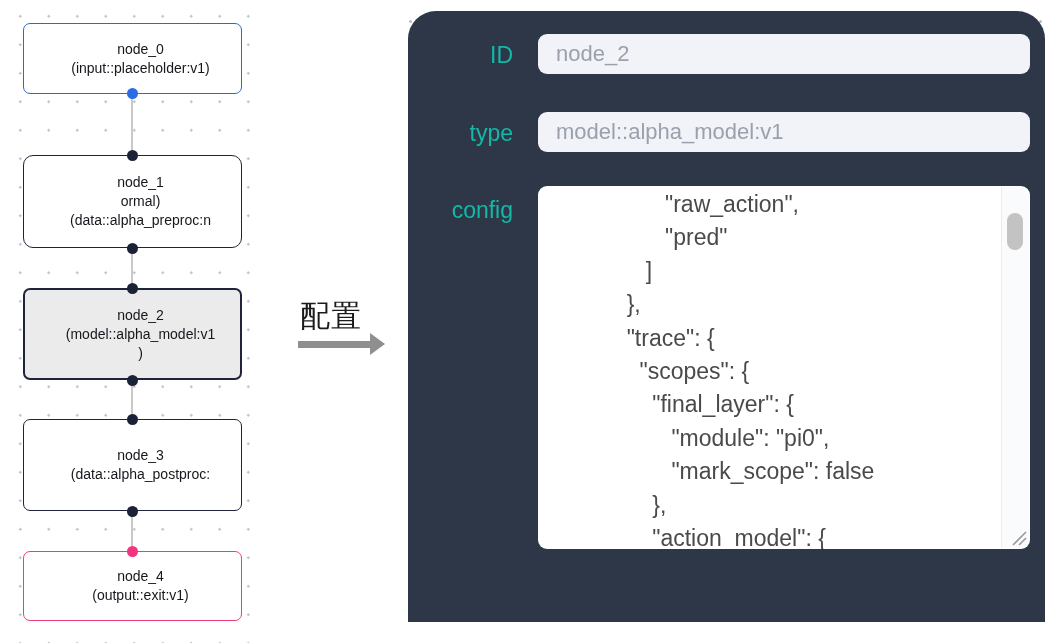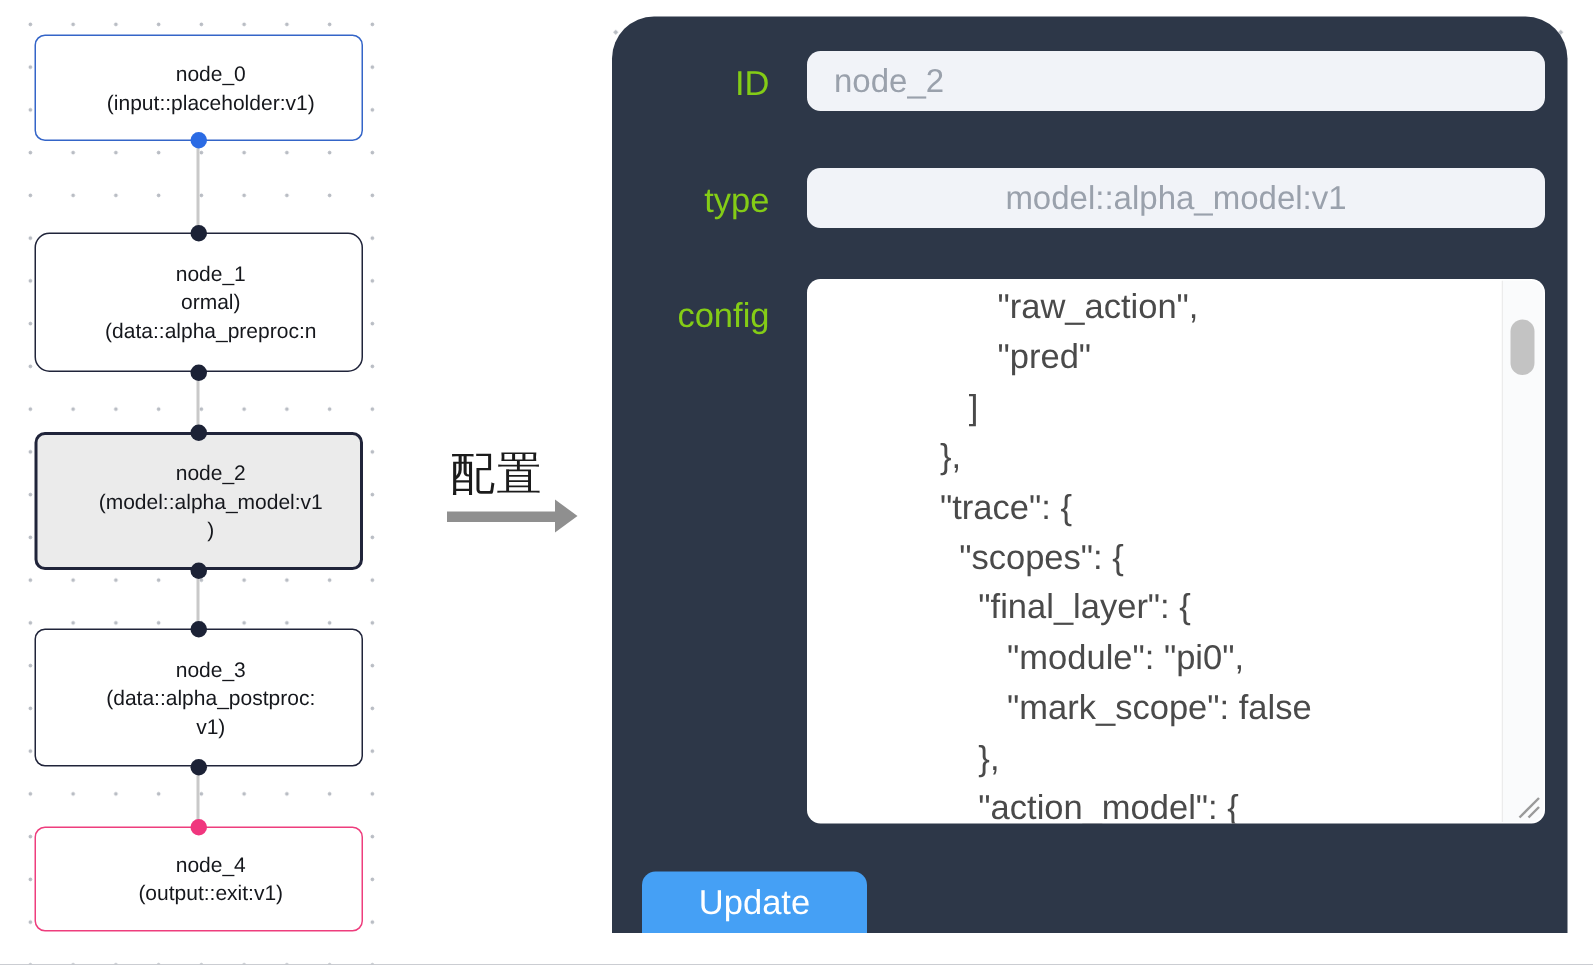--- a/index.html
+++ b/index.html
@@ -47,21 +47,21 @@
     position: absolute; left: 390px; top: 0; width: 672px; height: 643px;
     background-image: radial-gradient(circle, #b9bdc4 1.3px, transparent 1.5px);
     background-size: 35px 35px; background-position: 3px 4px;
   }
   .panel {
     position: absolute; left: 18px; top: 11px; width: 637px; height: 611px;
     background: #2d3748; border-radius: 28px 28px 0 0; overflow: hidden;
   }
   .field-label {
     position: absolute; left: 10px; width: 95px; text-align: right;
-    font-size: 23px; color: #84cc16;
+    font-size: 23px; color: #14b8a6;
   }
   .field-input {
     position: absolute; left: 130px; width: 492px; height: 40px;
     background: #f1f3f8; border: none; border-radius: 9px;
     font-family: "Liberation Sans", sans-serif; font-size: 22px; color: #9aa1ac;
     padding: 0 18px; outline: none;
   }
   .config-box {
     position: absolute; left: 130px; top: 175px; width: 492px; height: 363px;
     background: #ffffff; border-radius: 9px; overflow: hidden;
@@ -110,21 +110,20 @@
 
   <div class="node node-selected" style="top:288px;height:92px;">
     <div class="nline">node_2</div>
     <div class="nline">(model::alpha_model:v1</div>
     <div class="nline">)</div>
   </div>
 
   <div class="node" style="top:419px;height:92px;">
     <div class="nline">node_3</div>
     <div class="nline">(data::alpha_postproc:</div>
-    <div class="nline">v1)</div>
   </div>
 
   <div class="node node-output" style="top:551px;height:70px;">
     <div class="nline">node_4</div>
     <div class="nline">(output::exit:v1)</div>
   </div>
 
   <div class="port port-blue" style="top:88px;"></div>
   <div class="port" style="top:149.5px;"></div>
   <div class="port" style="top:242.5px;"></div>
@@ -141,21 +140,21 @@
   <div class="arrow-head"></div>
 </div>
 
 <div class="canvas-right">
   <div class="panel">
 
     <div class="field-label" style="top:31px;">ID</div>
     <input class="field-input" style="top: 23px;" value="node_2">
 
     <div class="field-label" style="top:109px;">type</div>
-    <input class="field-input" style="top: 101px; text-align: center;" value="model::alpha_model:v1">
+    <input class="field-input" style="top: 101px;" value="model::alpha_model:v1">
 
     <div class="field-label" style="top:186px;">config</div>
 
     <div class="config-box">
       <div class="config-lines">
         <div class="cline">                  "raw_action",</div>
         <div class="cline">                  "pred"</div>
         <div class="cline">               ]</div>
         <div class="cline">            },</div>
         <div class="cline">            "trace": {</div>
@@ -168,15 +167,14 @@
       </div>
       <div class="scroll-track">
         <div class="scroll-thumb"></div>
       </div>
       <svg class="resize-handle" viewBox="0 0 18 18">
         <line x1="4" y1="17" x2="17" y2="4" stroke="#9a9a9a" stroke-width="1.6"></line>
         <line x1="10" y1="17" x2="17" y2="10" stroke="#9a9a9a" stroke-width="1.6"></line>
       </svg>
     </div>
 
-    <button class="update-btn">Update</button>
   </div>
 </div>
 
 </body></html>

